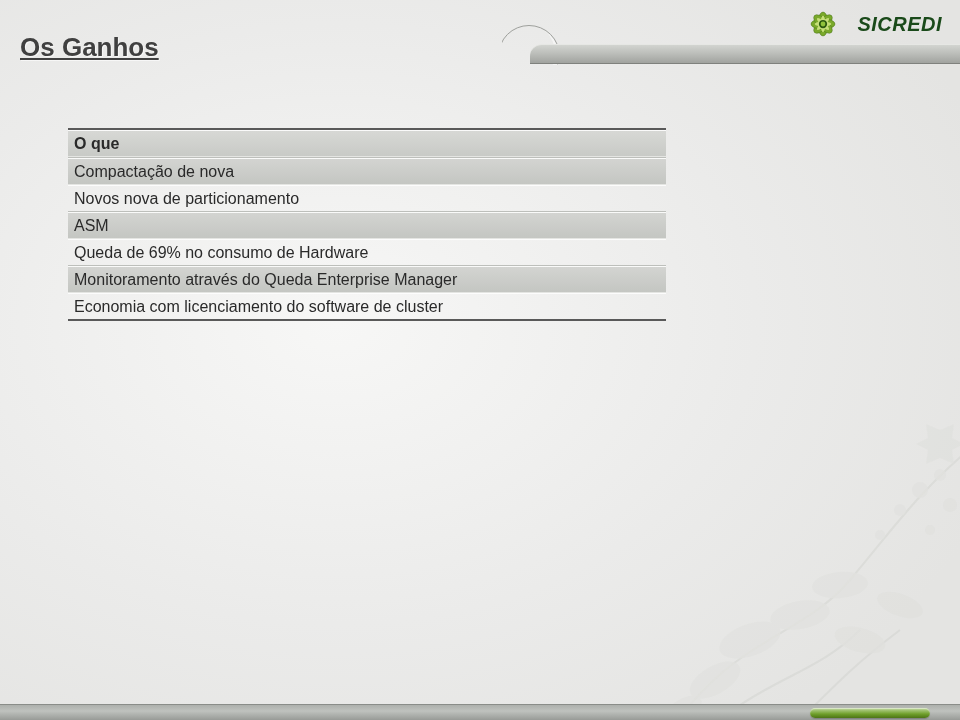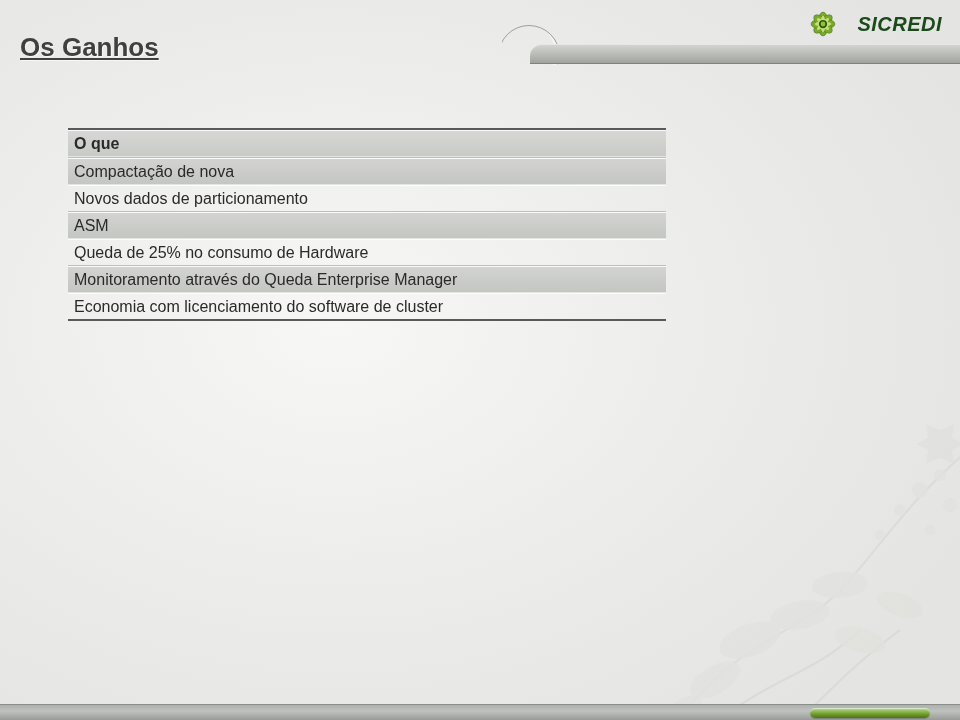--- a/index.html
+++ b/index.html
@@ -238,31 +238,31 @@
   <div class="sep-light"></div>
 
   <div class="sep"></div>
 
   <div class="row shaded">
     <div class="cell">Compactação de nova</div>
   </div>
   <div class="sep-light"></div>
 
   <div class="row plain">
-    <div class="cell">Novos dados de particionamento</div>
+    <div class="cell">Novos nova de particionamento</div>
   </div>
   <div class="sep"></div>
 
   <div class="row shaded">
     <div class="cell">ASM</div>
   </div>
   <div class="sep-light"></div>
 
   <div class="row plain">
-    <div class="cell">Queda de 25% no consumo de Hardware</div>
+    <div class="cell">Queda de 69% no consumo de Hardware</div>
   </div>
   <div class="sep"></div>
 
   <div class="row shaded">
     <div class="cell">Monitoramento através do Queda Enterprise Manager</div>
   </div>
   <div class="sep-light"></div>
 
   <div class="row plain">
     <div class="cell">Economia com licenciamento do software de cluster</div>

